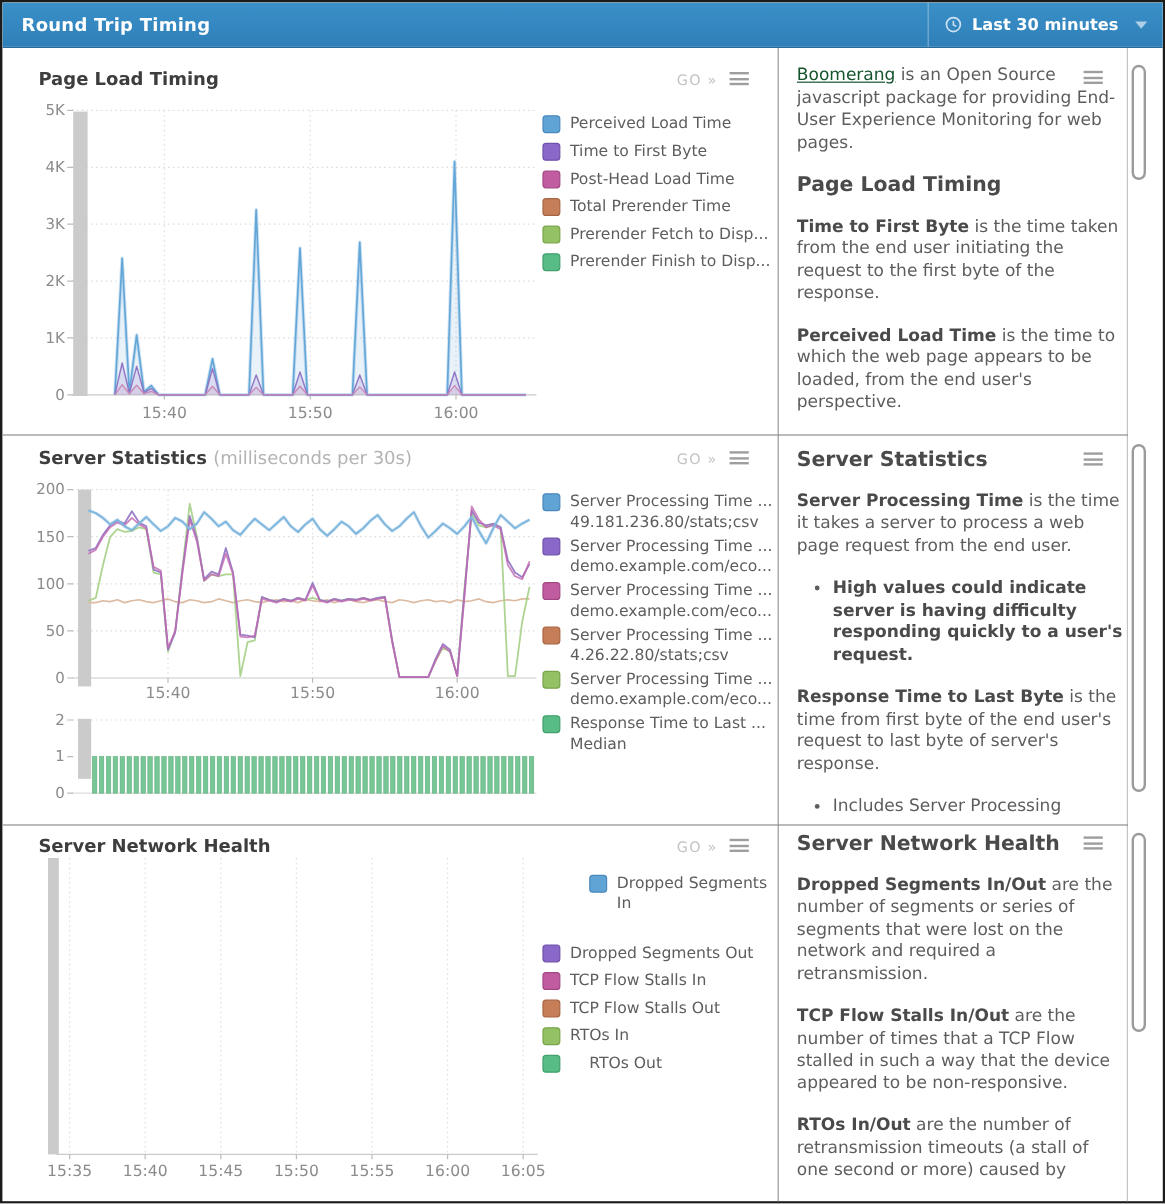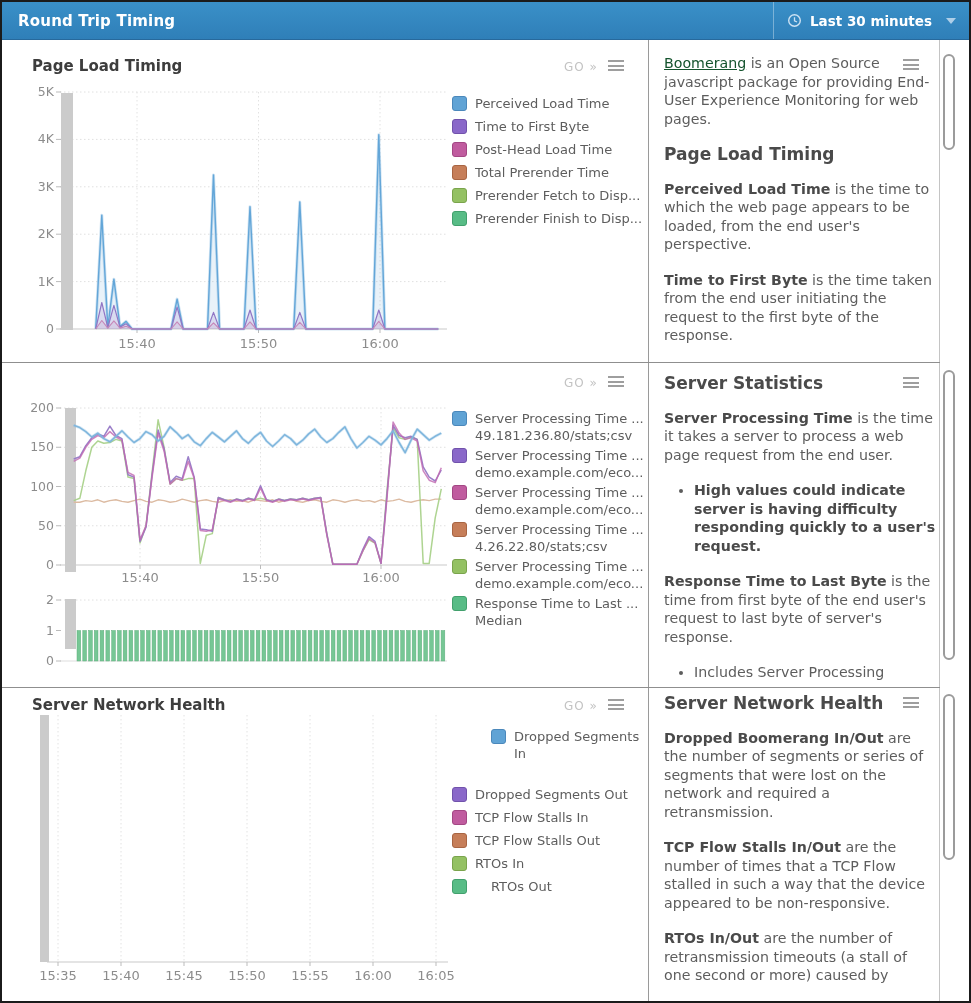--- a/index.html
+++ b/index.html
@@ -136,30 +136,34 @@
         <span class="legend-label">Prerender Fetch to Disp...</span>
       </div>
       <div class="legend-item" style="margin-bottom: 6px;">
         <span class="swatch" style="background: rgb(88, 188, 134); border-color: rgb(66, 160, 109);"></span>
         <span class="legend-label">Prerender Finish to Disp...</span>
       </div>
     </div>
   <div class="desc" style="top:52px;height:306px;">
       <p><a class="link" href="#">Boomerang</a><span> is an Open Source javascript package for providing End-User Experience Monitoring for web pages.</span></p>
       <div class="desc-h">Page Load Timing</div>
+      <p><span class="b">Time to First Byte</span><span> is the time taken from the end user initiating the request to the first byte of the response.</span></p>
       <p><span class="b">Perceived Load Time</span><span> is the time to which the web page appears to be loaded, from the end user's perspective.</span></p>
-      <p><span class="b">Time to First Byte</span><span> is the time taken from the end user initiating the request to the first byte of the response.</span></p>
     </div>
   <div class="burger" style="left:901px;top:57px;">
       <i></i>
       <i></i>
       <i></i>
     </div>
   <div class="pill" style="top:52px;height:96px;"></div>
 
+  <div class="ptitle" style="top:371px;">
+    <span>Server Statistics</span>
+    <span class="psub">(milliseconds per 30s)</span>
+  </div>
   <div class="go-btn" style="top:374px;">GO »</div>
   <div class="burger" style="left:606px;top:374px;">
       <i></i>
       <i></i>
       <i></i>
     </div>
   <svg class="chart" style="left:22px;top:398px;" width="430" height="192">
       <line x1="36" x2="423" y1="8" y2="8" stroke="#e0e0e0" stroke-width="1" stroke-dasharray="1.5,2.5"></line>
       <line x1="32" x2="37" y1="8" y2="8" stroke="#bbbbbb"></line>
       <text x="30" y="12" text-anchor="end" class="tick">200</text>
@@ -366,21 +370,21 @@
         <span class="swatch" style="background: rgb(148, 193, 99); border-color: rgb(122, 164, 76);"></span>
         <span class="legend-label">RTOs In</span>
       </div>
       <div class="legend-item" style="margin-bottom: 6px; gap: 16px;">
         <span class="swatch" style="background: rgb(88, 188, 134); border-color: rgb(66, 160, 109);"></span>
         <span class="legend-label">RTOs Out</span>
       </div>
     </div>
   <div class="desc" style="top:690px;height:310px;">
       <div class="desc-h">Server Network Health</div>
-      <p><span class="b">Dropped Boomerang In/Out</span><span> are the number of segments or series of segments that were lost on the network and required a retransmission.</span></p>
+      <p><span class="b">Dropped Segments In/Out</span><span> are the number of segments or series of segments that were lost on the network and required a retransmission.</span></p>
       <p><span class="b">TCP Flow Stalls In/Out</span><span> are the number of times that a TCP Flow stalled in such a way that the device appeared to be non-responsive.</span></p>
       <p><span class="b">RTOs In/Out</span><span> are the number of retransmission timeouts (a stall of one second or more) caused by</span></p>
     </div>
   <div class="burger" style="left:901px;top:695px;">
       <i></i>
       <i></i>
       <i></i>
     </div>
   <div class="pill" style="top:692px;height:166px;"></div>
 

